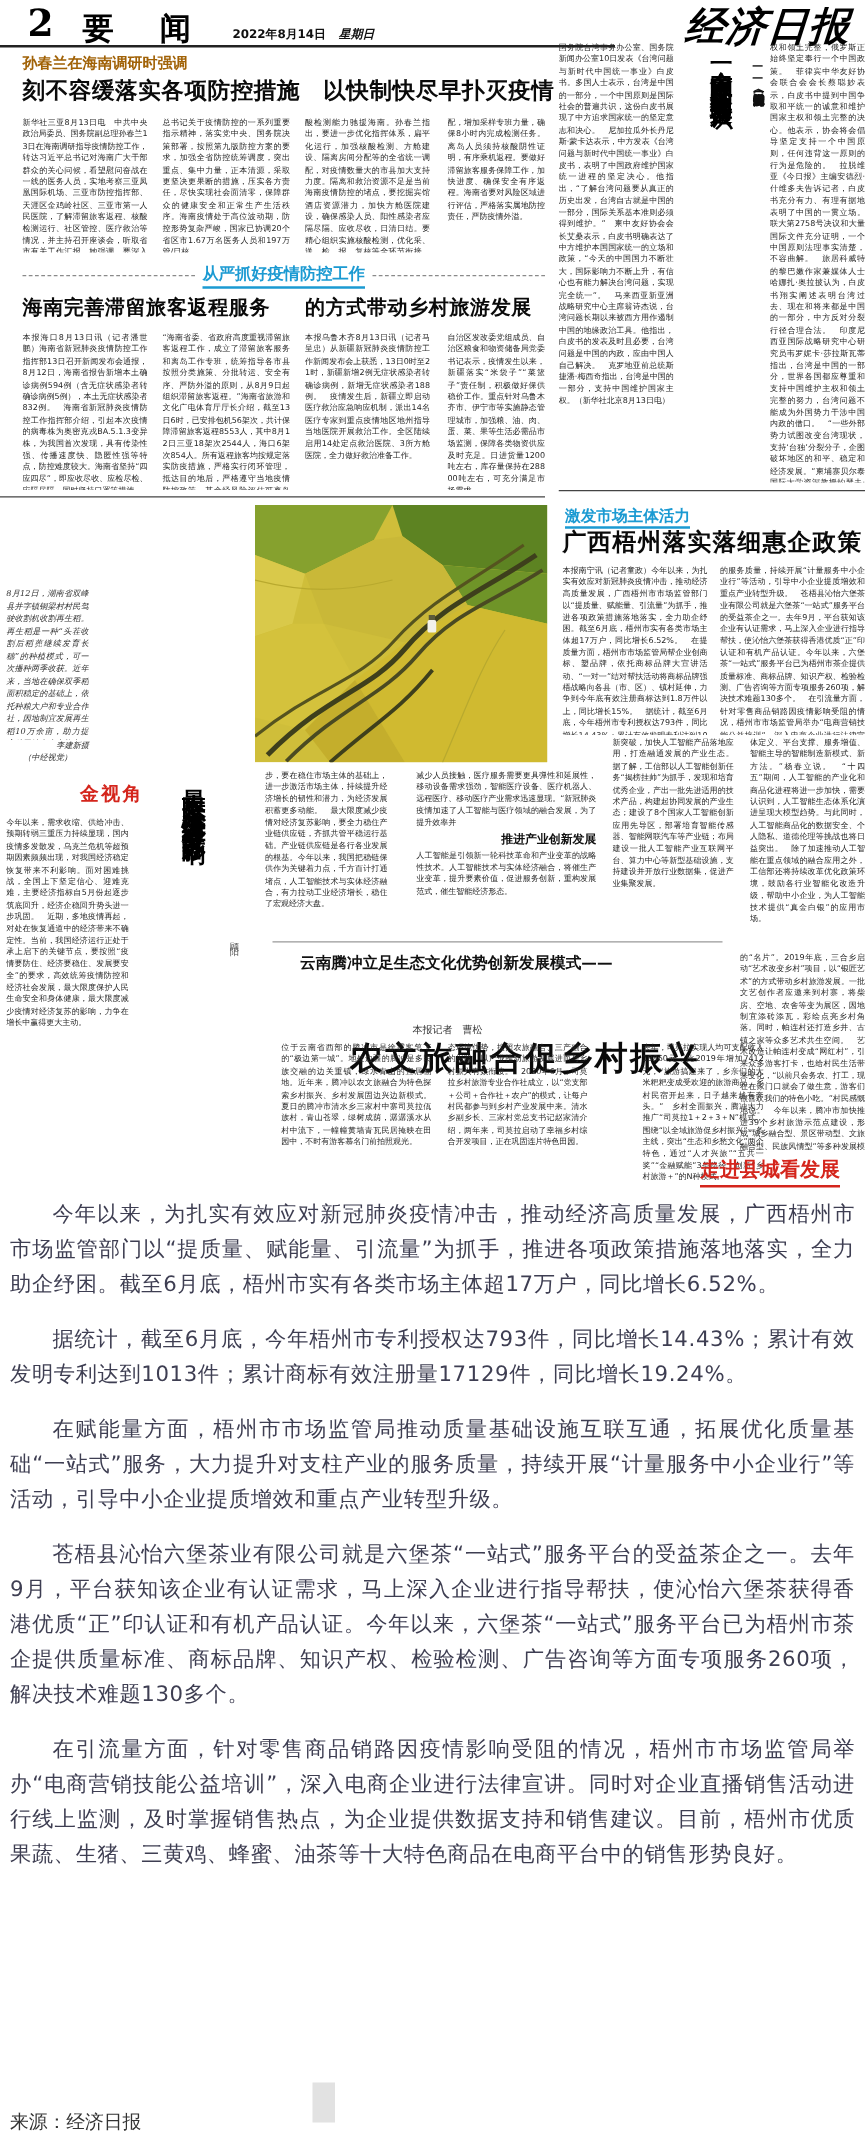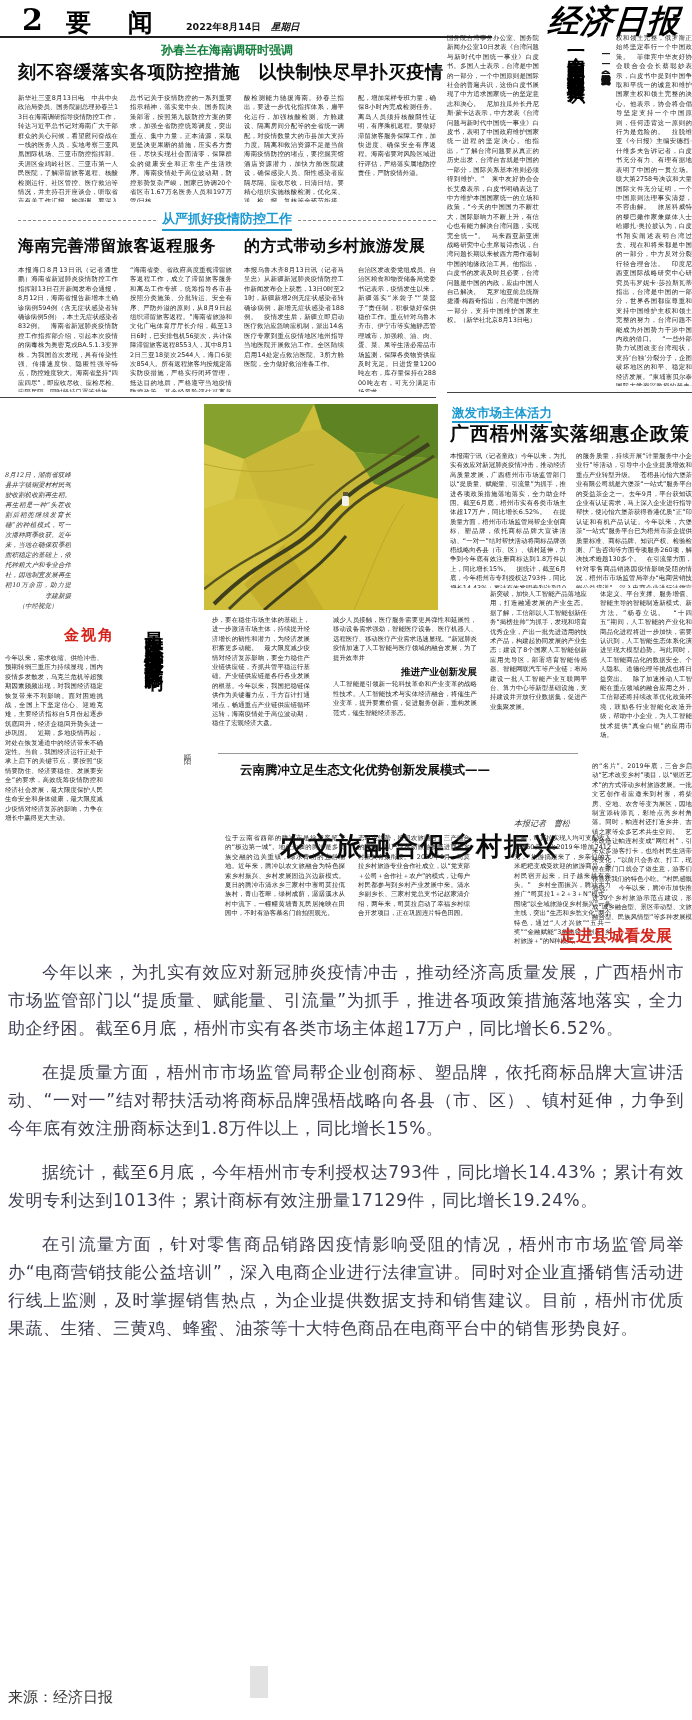--- a/index.html
+++ b/index.html
@@ -27,21 +27,21 @@
 
 <div class="abs serif" style="left:22px;top:2px;font-size:30px;font-weight:bold;color:#000;">2</div>
 <div class="abs serif" style="left:66px;top:6px;font-size:25px;font-weight:bold;letter-spacing:14px;color:#000;white-space:nowrap;">要 闻</div>
 <div class="abs" style="left:186px;top:21px;font-size:9.5px;color:#111;font-weight:bold;">
   <span>2022年8月14日</span>
   <span style="margin-left:7px;font-style:italic;">星期日</span>
 </div>
 <div class="rule" style="left:0;top:36px;width:492px;height:2px;"></div>
 <div class="abs serif" style="left:548px;top:0;width:146px;font-size:32px;font-weight:bold;font-style:italic;letter-spacing:1px;color:#000;transform:skewX(-4deg);">经济日报</div>
 
-<div class="abs" style="left:18px;top:42px;width:418px;text-align:center;font-size:12px;font-weight:bold;color:#15803d;">孙春兰在海南调研时强调</div>
+<div class="abs" style="left:18px;top:42px;width:418px;font-size:12px;font-weight:bold;color:#a16207;">孙春兰在海南调研时强调</div>
 <div class="headline" style="left:18px;top:60px;font-size:18px;letter-spacing:0.5px;">刻不容缓落实各项防控措施　以快制快尽早扑灭疫情</div>
 <div class="np-col" style="left:18px;top:94px;width:100px;height:108px;">新华社三亚8月13日电　中共中央政治局委员、国务院副总理孙春兰13日在海南调研指导疫情防控工作，转达习近平总书记对海南广大干部群众的关心问候，看望慰问奋战在一线的医务人员，实地考察三亚凤凰国际机场、三亚市防控指挥部、天涯区金鸡岭社区、三亚市第一人民医院，了解滞留旅客返程、核酸检测运行、社区管控、医疗救治等情况，并主持召开座谈会，听取省市有关工作汇报。她强调，要深入贯彻习近平</div>
 <div class="np-col" style="left:130px;top:94px;width:102px;height:108px;">总书记关于疫情防控的一系列重要指示精神，落实党中央、国务院决策部署，按照第九版防控方案的要求，加强全省防控统筹调度，突出重点、集中力量，正本清源，采取更坚决更果断的措施，压实各方责任，尽快实现社会面清零，保障群众的健康安全和正常生产生活秩序。海南疫情处于高位波动期，防控形势复杂严峻，国家已协调20个省区市1.67万名医务人员和197万管/日核</div>
 <div class="np-col" style="left:244px;top:94px;width:100px;height:108px;">酸检测能力驰援海南。孙春兰指出，要进一步优化指挥体系，扁平化运行，加强核酸检测、方舱建设、隔离房间分配等的全省统一调配，对疫情数量大的市县加大支持力度。隔离和救治资源不足是当前海南疫情防控的堵点，要挖掘宾馆酒店资源潜力，加快方舱医院建设，确保感染人员、阳性感染者应隔尽隔、应收尽收，日清日结。要精心组织实施核酸检测，优化采、送、检、报、复核等全环节衔接，动态调整单管、混管检测的匹</div>
 <div class="np-col" style="left:358px;top:94px;width:78px;height:108px;">配，增加采样专班力量，确保8小时内完成检测任务。离岛人员须持核酸阴性证明，有序乘机返程。要做好滞留旅客服务保障工作，加快进度、确保安全有序返程。海南省要对风险区域进行评估，严格落实属地防控责任，严防疫情外溢。</div>
 
 <div class="np-col" style="left:447px;top:34px;width:92px;height:356px;">国务院台湾事务办公室、国务院新闻办公室10日发表《台湾问题与新时代中国统一事业》白皮书。多国人士表示，台湾是中国的一部分，一个中国原则是国际社会的普遍共识，这份白皮书展现了中方追求国家统一的坚定意志和决心。　尼加拉瓜外长丹尼斯·蒙卡达表示，中方发表《台湾问题与新时代中国统一事业》白皮书，表明了中国政府维护国家统一进程的坚定决心。他指出，“了解台湾问题要从真正的历史出发，台湾自古就是中国的一部分，国际关系基本准则必须得到维护。”　柬中友好协会会长艾桑表示，白皮书明确表达了中方维护本国国家统一的立场和政策，“今天的中国国力不断壮大，国际影响力不断上升，有信心也有能力解决台湾问题，实现完全统一”。　马来西亚新亚洲战略研究中心主席翁诗杰说，台湾问题长期以来被西方用作遏制中国的地缘政治工具。他指出，白皮书的发表及时且必要，台湾问题是中国的内政，应由中国人自己解决。　克罗地亚前总统斯捷潘·梅西奇指出，台湾是中国的一部分，支持中国维护国家主权。（新华社北京8月13日电）</div>
 <div class="abs vert serif" style="left:540px;top:40px;height:332px;width:48px;font-size:18px;font-weight:bold;letter-spacing:2px;color:#000;text-align:left;">一个中国原则是国际社会的普遍共识</div>
 <div class="abs vert" style="left:592px;top:48px;height:312px;width:20px;font-size:9px;font-weight:bold;color:#111;">——多国人士高度评价《台湾问题与新时代中国统一事业》白皮书</div>
 <div class="np-col" style="left:616px;top:34px;width:76px;height:352px;">权和领土完整，俄罗斯正始终坚定奉行一个中国政策。　菲律宾中华友好协会联合会会长蔡聪妙表示，白皮书中提到中国争取和平统一的诚意和维护国家主权和领土完整的决心。他表示，协会将会倡导坚定支持一个中国原则，任何违背这一原则的行为是危险的。　拉脱维亚《今日报》主编安德烈·什维多夫告诉记者，白皮书充分有力、有理有据地表明了中国的一贯立场。联大第2758号决议和大量国际文件充分证明，一个中国原则法理事实清楚，不容曲解。　旅居科威特的黎巴嫩作家兼媒体人士哈娜扎·奥拉披认为，白皮书翔实阐述表明台湾过去、现在和将来都是中国的一部分，中方反对分裂行径合理合法。　印度尼西亚国际战略研究中心研究员韦罗妮卡·莎拉斯瓦蒂指出，台湾是中国的一部分，世界各国都应尊重和支持中国维护主权和领土完整的努力，台湾问题不能成为外国势力干涉中国内政的借口。　“一些外部势力试图改变台湾现状，支持‘台独’分裂分子，企图破坏地区的和平、稳定和经济发展。”柬埔寨贝尔泰国际大学资深教授约瑟夫·马修斯指出，台湾是中国的一部分，“以台制华”图谋注定失败。</div>
@@ -91,43 +91,44 @@
   <span class="blue-label" style="font-size:12.5px;">激发市场主体活力</span>
 </div>
 <div class="headline serif" style="left:450px;top:421px;font-size:19px;letter-spacing:1px;">广西梧州落实落细惠企政策</div>
 <div class="np-col" style="left:450px;top:452px;width:116px;height:136px;">本报南宁讯（记者童政）今年以来，为扎实有效应对新冠肺炎疫情冲击，推动经济高质量发展，广西梧州市市场监管部门以“提质量、赋能量、引流量”为抓手，推进各项政策措施落地落实，全力助企纾困。截至6月底，梧州市实有各类市场主体超17万户，同比增长6.52%。　在提质量方面，梧州市市场监管局帮企业创商标、塑品牌，依托商标品牌大宣讲活动、“一对一”结对帮扶活动将商标品牌强梧战略向各县（市、区）、镇村延伸，力争到今年底有效注册商标达到1.8万件以上，同比增长15%。　据统计，截至6月底，今年梧州市专利授权达793件，同比增长14.43%；累计有效发明专利达到1013件；累计商标有效注册量17129件，同比增长19.24%。　在赋能量方面，梧州市市场监管局推动质量基础设施互联互通，拓展优化质量基础“一站式”服务，大力提升对支柱产业</div>
 <div class="np-col" style="left:576px;top:452px;width:116px;height:136px;">的服务质量，持续开展“计量服务中小企业行”等活动，引导中小企业提质增效和重点产业转型升级。　苍梧县沁怡六堡茶业有限公司就是六堡茶“一站式”服务平台的受益茶企之一。去年9月，平台获知该企业有认证需求，马上深入企业进行指导帮扶，使沁怡六堡茶获得香港优质“正”印认证和有机产品认证。今年以来，六堡茶“一站式”服务平台已为梧州市茶企提供质量标准、商标品牌、知识产权、检验检测、广告咨询等方面专项服务260项，解决技术难题130多个。　在引流量方面，针对零售商品销路因疫情影响受阻的情况，梧州市市场监管局举办“电商营销技能公益培训”，深入电商企业进行法律宣讲。目前，梧州市优质果蔬、生猪、三黄鸡、蜂蜜、油茶等十大特色商品在电商平台中的销售形势良好。</div>
 
 <div class="abs serif red" style="left:64px;top:626px;font-size:15px;font-weight:bold;letter-spacing:2px;">金视角</div>
 <div class="np-col" style="left:5px;top:654px;width:98px;height:298px;">今年以来，需求收缩、供给冲击、预期转弱三重压力持续显现，国内疫情多发散发，乌克兰危机等超预期因素频频出现，对我国经济稳定恢复带来不利影响。面对困难挑战，全国上下坚定信心、迎难克难，主要经济指标自5月份起逐步筑底回升，经济企稳回升势头进一步巩固。　近期，多地疫情再起，对处在恢复通道中的经济带来不确定性。当前，我国经济运行正处于承上启下的关键节点，要按照“疫情要防住、经济要稳住、发展要安全”的要求，高效统筹疫情防控和经济社会发展，最大限度保护人民生命安全和身体健康，最大限度减少疫情对经济复苏的影响，力争在增长中赢得更大主动。</div>
 <div class="abs vert" style="left:112px;top:616px;height:338px;width:56px;font-size:19px;font-weight:bold;letter-spacing:3px;color:#000;">最大限度减少疫情对经济复苏影响</div>
 <div class="abs vert" style="left:178px;top:748px;height:40px;width:14px;font-size:7.5px;color:#555;letter-spacing:4px;">顾阳</div>
-<div class="np-col" style="left:212px;top:616px;width:98px;height:138px;">步，要在稳住市场主体的基础上，进一步激活市场主体，持续提升经济增长的韧性和潜力，为经济发展积蓄更多动能。　最大限度减少疫情对经济复苏影响，要全力稳住产业链供应链，齐抓共管平稳运行基础。产业链供应链是各行各业发展的根基。今年以来，我国把稳链保供作为关键着力点，千方百计打通堵点，畅通重点产业链供应链循环运转，海南疫情处于高位波动期，稳住了宏观经济大盘。</div>
+<div class="np-col" style="left:212px;top:616px;width:98px;height:138px;">步，要在稳住市场主体的基础上，进一步激活市场主体，持续提升经济增长的韧性和潜力，为经济发展积蓄更多动能。　最大限度减少疫情对经济复苏影响，要全力稳住产业链供应链，齐抓共管平稳运行基础。产业链供应链是各行各业发展的根基。今年以来，我国把稳链保供作为关键着力点，千方百计打通堵点，人工智能技术与实体经济融合，有力拉动工业经济增长，稳住了宏观经济大盘。</div>
 
 <div class="np-col" style="left:333px;top:616px;width:144px;height:136px;">
   <span>减少人员接触，医疗服务需要更具弹性和延展性，移动设备需求强劲，智能医疗设备、医疗机器人、远程医疗、移动医疗产业需求迅速显现。“新冠肺炎疫情加速了人工智能与医疗领域的融合发展，为了提升效率并</span>
   <div class="subhead">推进产业创新发展</div>
   <span>人工智能是引领新一轮科技革命和产业变革的战略性技术。人工智能技术与实体经济融合，将催生产业变革，提升要素价值，促进服务创新，重构发展范式，催生智能经济形态。</span>
 </div>
 <div class="np-col" style="left:490px;top:590px;width:97px;height:162px;">新突破，加快人工智能产品落地应用，打造融通发展的产业生态。　据了解，工信部以人工智能创新任务“揭榜挂帅”为抓手，发现和培育优秀企业，产出一批先进适用的技术产品，构建起协同发展的产业生态；建设了8个国家人工智能创新应用先导区，部署培育智能传感器、智能网联汽车等产业链；布局建设一批人工智能产业互联网平台、算力中心等新型基础设施，支持建设并开放行业数据集，促进产业集聚发展。</div>
 <div class="np-col" style="left:600px;top:590px;width:92px;height:162px;">体定义、平台支撑、服务增值、智能主导的智能制造新模式、新方法。”杨春立说。　“十四五”期间，人工智能的产业化和商品化进程将进一步加快，需要认识到，人工智能生态体系化演进呈现大模型趋势。与此同时，人工智能商品化的数据安全、个人隐私、道德伦理等挑战也将日益突出。　除了加速推动人工智能在重点领域的融合应用之外，工信部还将持续改革优化政策环境，鼓励各行业智能化改造升级，帮助中小企业，为人工智能技术提供“真金白银”的应用市场。</div>
 
 <div class="rule" style="left:218px;top:753px;width:360px;height:1px;background:#999;"></div>
 <div class="abs" style="left:240px;top:762px;font-size:12.5px;font-weight:bold;color:#111;white-space:nowrap;">云南腾冲立足生态文化优势创新发展模式——</div>
 <div class="headline serif" style="left:280px;top:781px;font-size:26px;letter-spacing:2px;margin-top:48px;">农文旅融合促乡村振兴</div>
-<div class="abs" style="left:330px;top:818px;width:240px;text-align:right;font-size:8px;color:#333;font-style:italic;">本报记者　曹松</div>
+<div class="abs" style="left:330px;top:818px;width:240px;text-align:left;font-size:8px;color:#333;">本报记者　曹松</div>
 <div class="np-col" style="left:225px;top:834px;width:120px;height:120px;">位于云南省西部的腾冲市是徐霞客笔下的“极边第一城”。地处边疆的腾冲是多民族交融的边关重镇，绿水青山的宜居福地。近年来，腾冲以农文旅融合为特色探索乡村振兴、乡村发展固边兴边新模式。　夏日的腾冲市清水乡三家村中寨司莫拉佤族村，青山苍翠，绿树成荫，潺潺溪水从村中流下，一幢幢黄墙青瓦民居掩映在田园中，不时有游客慕名门前拍照观光。</div>
 <div class="np-col" style="left:358px;top:834px;width:112px;height:120px;">态环境优势，按照农旅融合、三产融合的思路，以产业推动旅游发展进而与乡村振兴有效衔接。　2020年6月，司莫拉乡村旅游专业合作社成立，以“党支部＋公司＋合作社＋农户”的模式，让每户村民都参与到乡村产业发展中来。清水乡副乡长、三家村党总支书记赵家清介绍，两年来，司莫拉启动了幸福乡村综合开发项目，正在巩固连片特色田园。</div>
 <div class="np-col" style="left:485px;top:834px;width:97px;height:120px;margin-left:29px;">去年，司莫拉实现人均可支配收入18860元，比2019年增加7412元，“旅游搞起来了，乡亲们的大米粑粑变成受欢迎的旅游商品，乡村民宿开起来，日子越来越有奔头。”　乡村全面振兴，腾冲大力推广“司莫拉1＋2＋3＋N”模式，围绕“以全域旅游促乡村振兴”一条主线，突出“生态和乡愁文化”两个特色，通过“人才兴旅”“五共一奖”“金融赋能”3条路径，创新“乡村旅游＋”的N种模式。</div>
 <div class="np-col" style="left:592px;top:762px;width:100px;height:158px;">的“名片”。2019年底，三合乡启动“艺术改变乡村”项目，以“银匠艺术”的方式带动乡村旅游发展。一批文艺创作者应邀来到村寨，将柴房、空地、农舍等变为展区，因地制宜添砖添瓦，彩绘点亮乡村角落。同时，帕连村还打造乡井、古镇之家等众多艺术共生空间。　艺术改造让帕连村变成“网红村”，引来众多游客打卡，也给村民生活带来变化，“以前只会务农、打工，现在在家门口就会了做生意，游客们很喜欢我们的特色小吃。”村民感慨地说。　今年以来，腾冲市加快推进39个乡村旅游示范点建设，形成“城乡融合型、景区带动型、文旅融合型、民族风情型”等多种发展模式，力争到2024年建成一批叫得响、可复制、能推广的乡村振兴示范点。</div>
 
 <div class="abs red" style="left:560px;top:926px;font-size:16px;font-weight:bold;border-bottom:2px solid #d4251c;padding-bottom:1px;white-space:nowrap;">走进县城看发展</div>
 
 <div class="abs bigtext" style="left:8px;top:958px;width:676px;">
   <p>今年以来，为扎实有效应对新冠肺炎疫情冲击，推动经济高质量发展，广西梧州市市场监管部门以“提质量、赋能量、引流量”为抓手，推进各项政策措施落地落实，全力助企纾困。截至6月底，梧州市实有各类市场主体超17万户，同比增长6.52%。</p>
-  <p>在提质量方面，梧州市市场监管局帮企业创商标、塑品牌，依托商标品牌大宣讲活动、“一对一”结对帮扶活动将商标品牌强梧战略向各县（市、区）、镇村延伸，力争到今年底有效注册商标达到1.8万件以上，同比增长15%。</p>
   <p>据统计，截至6月底，今年梧州市专利授权达793件，同比增长14.43%；累计有效发明专利达到1013件；累计商标有效注册量17129件，同比增长19.24%。</p>
+  <p>在赋能量方面，梧州市市场监管局推动质量基础设施互联互通，拓展优化质量基础“一站式”服务，大力提升对支柱产业的服务质量，持续开展“计量服务中小企业行”等活动，引导中小企业提质增效和重点产业转型升级。</p>
+  <p>苍梧县沁怡六堡茶业有限公司就是六堡茶“一站式”服务平台的受益茶企之一。去年9月，平台获知该企业有认证需求，马上深入企业进行指导帮扶，使沁怡六堡茶获得香港优质“正”印认证和有机产品认证。今年以来，六堡茶“一站式”服务平台已为梧州市茶企提供质量标准、商标品牌、知识产权、检验检测、广告咨询等方面专项服务260项，解决技术难题130多个。</p>
   <p>在引流量方面，针对零售商品销路因疫情影响受阻的情况，梧州市市场监管局举办“电商营销技能公益培训”，深入电商企业进行法律宣讲。同时对企业直播销售活动进行线上监测，及时掌握销售热点，为企业提供数据支持和销售建议。目前，梧州市优质果蔬、生猪、三黄鸡、蜂蜜、油茶等十大特色商品在电商平台中的销售形势良好。</p>
 </div>
 
 <div class="abs" style="left:250px;top:1666px;width:18px;height:32px;background:#e2e2e2;"></div>
 
 <div class="abs" style="left:8px;top:1688px;font-size:15px;color:#333;">来源：经济日报</div>
 
 </body></html>

